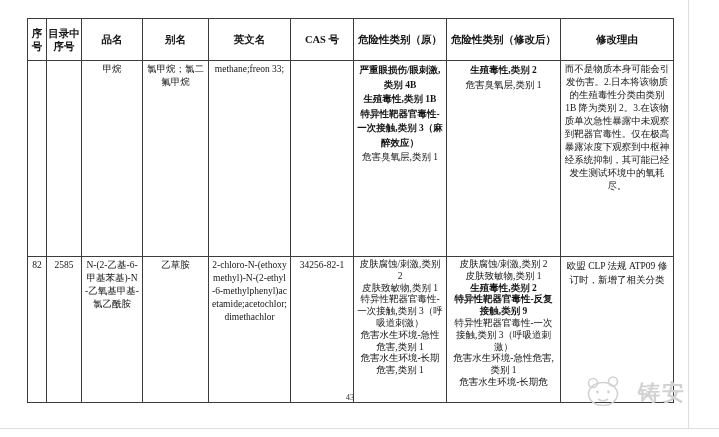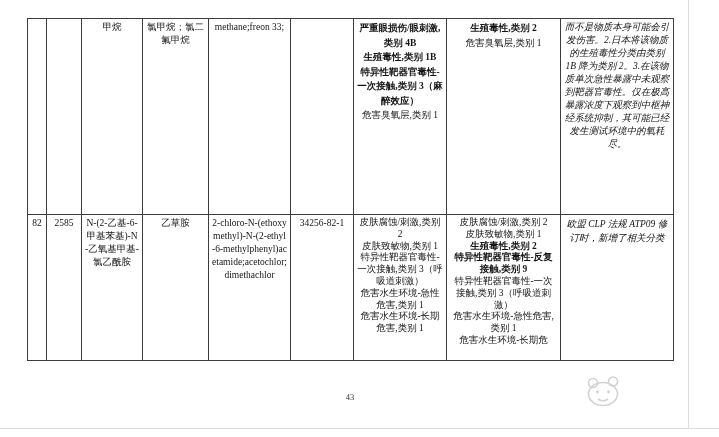--- a/index.html
+++ b/index.html
@@ -31,21 +31,21 @@
   tr.r2{height:146px;}
 
   .v-mid{vertical-align:middle;}
   .t-center{text-align:center;}
   .just{text-align:justify;}
   .break{word-break:break-all;overflow-wrap:anywhere;}
   .bold{font-weight:bold;}
 
   .hz-cell .hz{line-height:14.5px;}
   tr.r2 .hz-cell .hz{line-height:11.8px;}
-  .reason{font-size:10px;line-height:16px;font-style:italic;}
+  .reason{font-size:10px;line-height:16px;}
   tr.r2 .reason{line-height:14px;}
 
   
   .page-number{
     position:absolute;left:0;top:392px;width:700px;text-align:center;
     font-size:8.5px;color:#333;font-family:"Liberation Serif",serif;
   }
   
   .watermark{
     position:absolute;left:585px;top:377px;height:32px;
@@ -66,20 +66,31 @@
       <col style="width:61px">
     <col style="width:66px">
       <col style="width:82px">
       <col style="width:63px">
     <col style="width:93px">
       <col style="width:114px">
       <col style="width:113px">
   </colgroup>
 
   <tbody>
+      <tr class="hdr">
+    <th>序号</th>
+    <th>目录中序号</th>
+    <th>品名</th>
+    <th>别名</th>
+    <th>英文名</th>
+    <th>CAS 号</th>
+    <th>危险性类别（原）</th>
+    <th>危险性类别（修改后）</th>
+    <th>修改理由</th>
+  </tr>
 
   <tr class="r1">
     <td></td>
     <td></td>
     <td>甲烷</td>
     <td class="just">氯甲烷；氯二氟甲烷</td>
     <td>methane;freon 33;</td>
     <td></td>
     <td class="hz-cell">
       <div class="hz bold">严重眼损伤/眼刺激,类别 4B</div>
@@ -128,17 +139,18 @@
       <g fill="none" stroke="#d2d2d2" stroke-width="1.6">
         <circle cx="8" cy="8" r="4.5"></circle>
         <circle cx="28" cy="6.5" r="4.5"></circle>
         <ellipse cx="18" cy="19" rx="14.5" ry="11.5"></ellipse>
         <circle cx="12.5" cy="17" r="1.4" fill="#d2d2d2" stroke="none"></circle>
         <circle cx="23.5" cy="17" r="1.4" fill="#d2d2d2" stroke="none"></circle>
         <path d="M13 24 q5 3.5 10 0"></path>
       </g>
     </svg>
   </span>
+  <span class="watermark-text">铸安</span>
 </div>
 
 <div class="page-number">43</div>
 <div class="page-edge-v"></div>
 <div class="page-edge-h"></div>
 
 </body></html>

